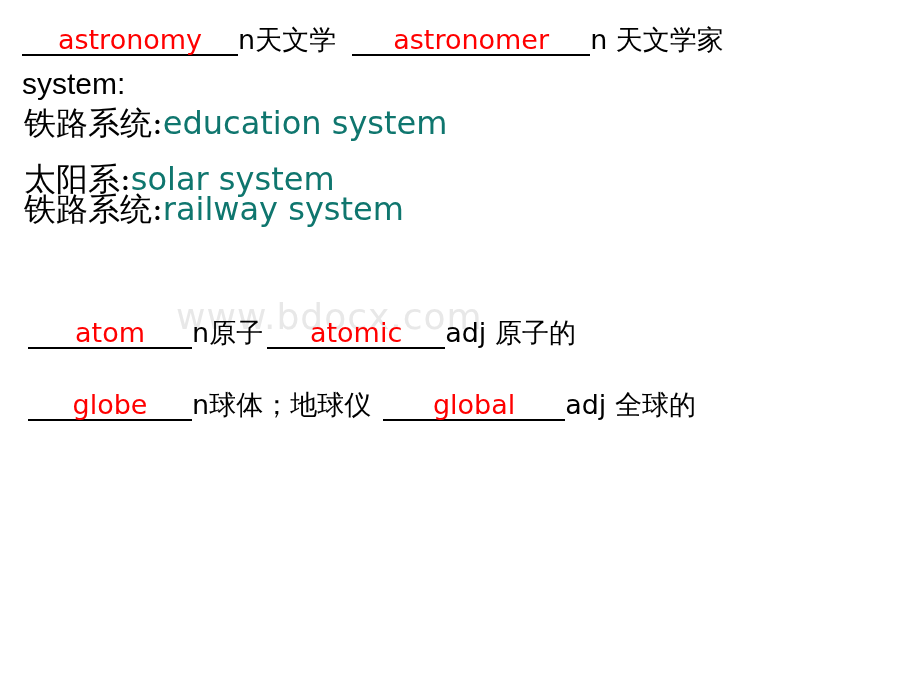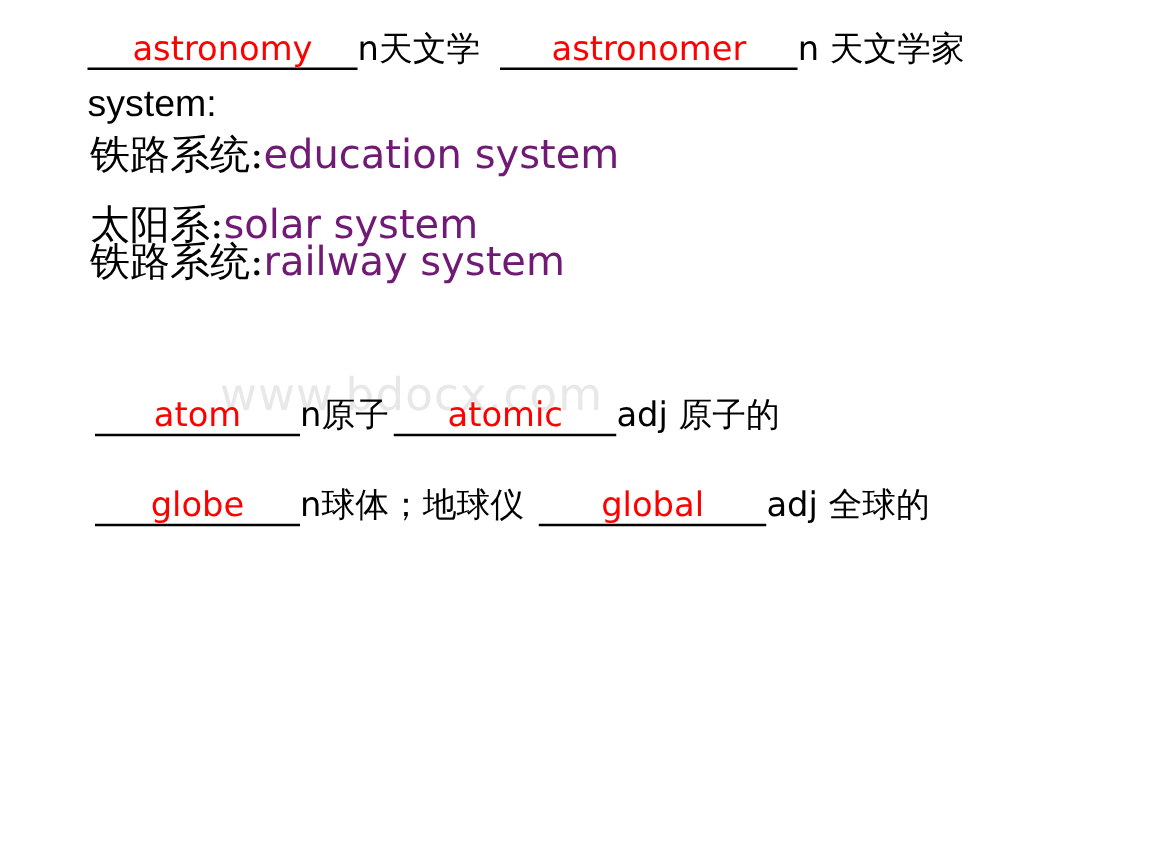--- a/index.html
+++ b/index.html
@@ -39,37 +39,36 @@
     pointer-events: none;
     z-index: 1;
   }
 
   
   .line {
     position: absolute;
     z-index: 3;
     white-space: nowrap;
     line-height: 1;
-    margin-left: 48px;
   }
 
   
   .cjk {
     font-family: "DejaVu Serif", "Liberation Serif", serif;
     color: #000000;
   }
   
   .lat {
     font-family: "Liberation Sans", "DejaVu Sans", sans-serif;
     color: #000000;
   }
   
   .red {
     font-family: "DejaVu Sans", "Liberation Sans", sans-serif;
-    color: #701a75;
+    color: #0f766e;
   }
 
   
   .blank {
     display: inline-block;
     position: relative;
     text-align: center;
     border-bottom: 2px solid #000000;
     vertical-align: baseline;
     color: #ff0000;

